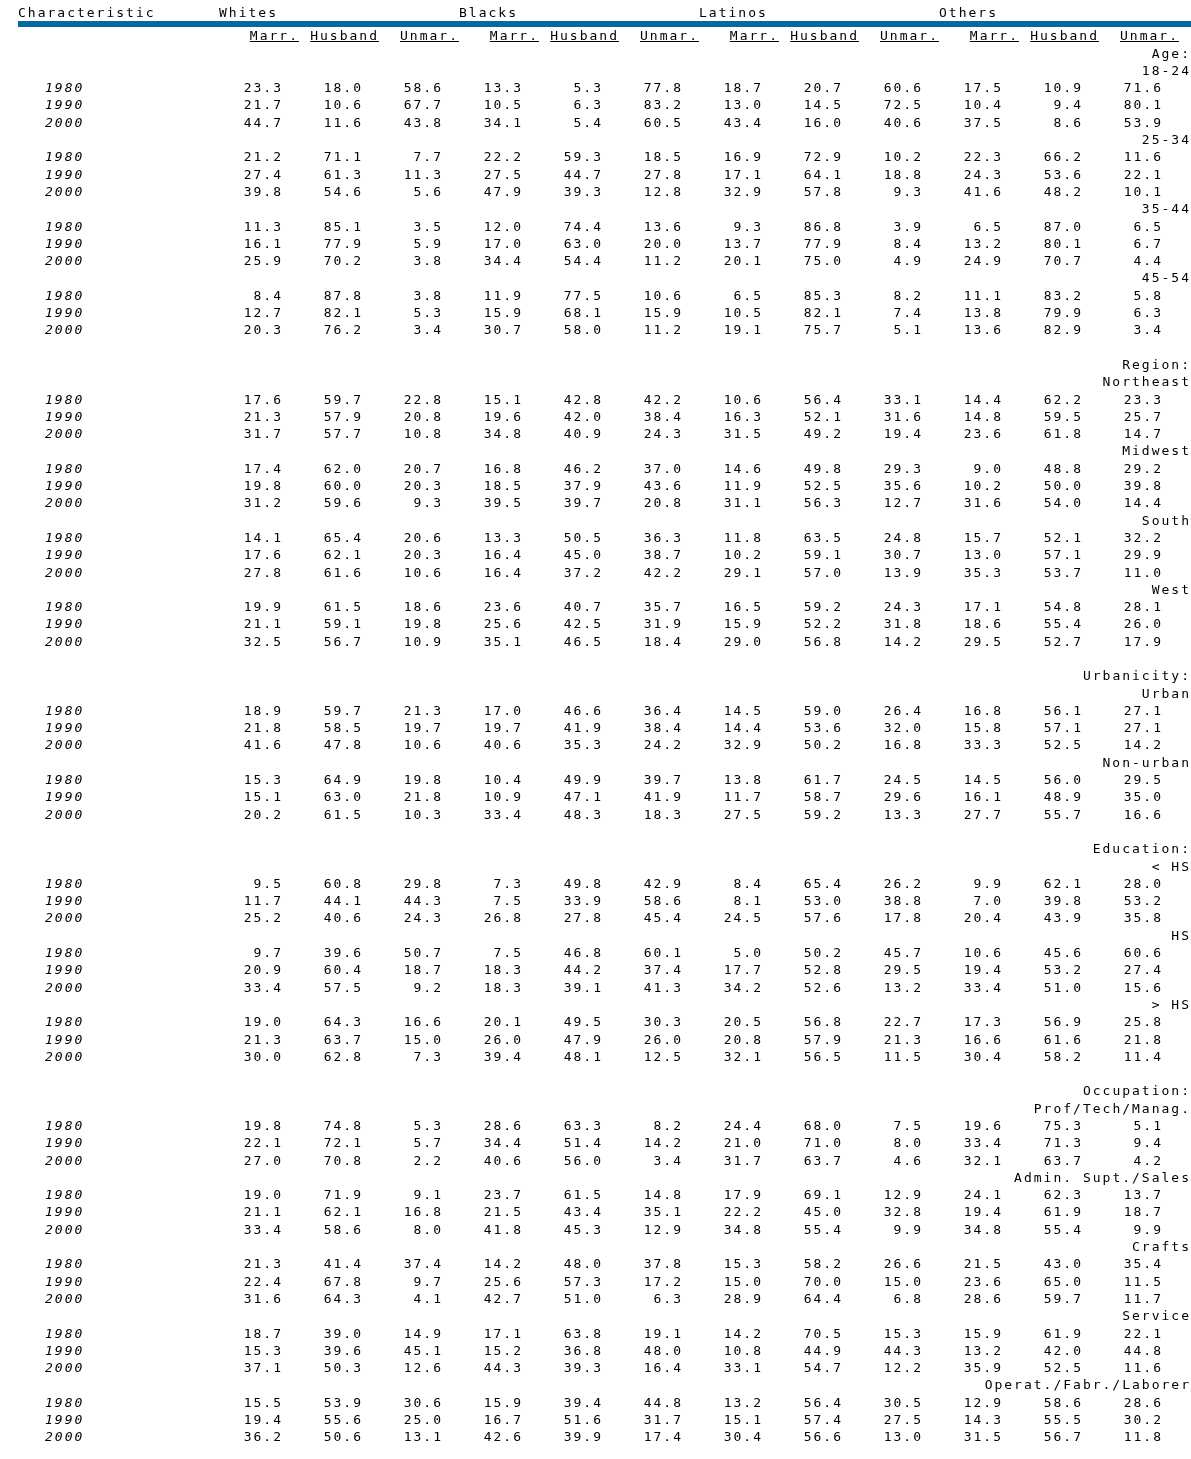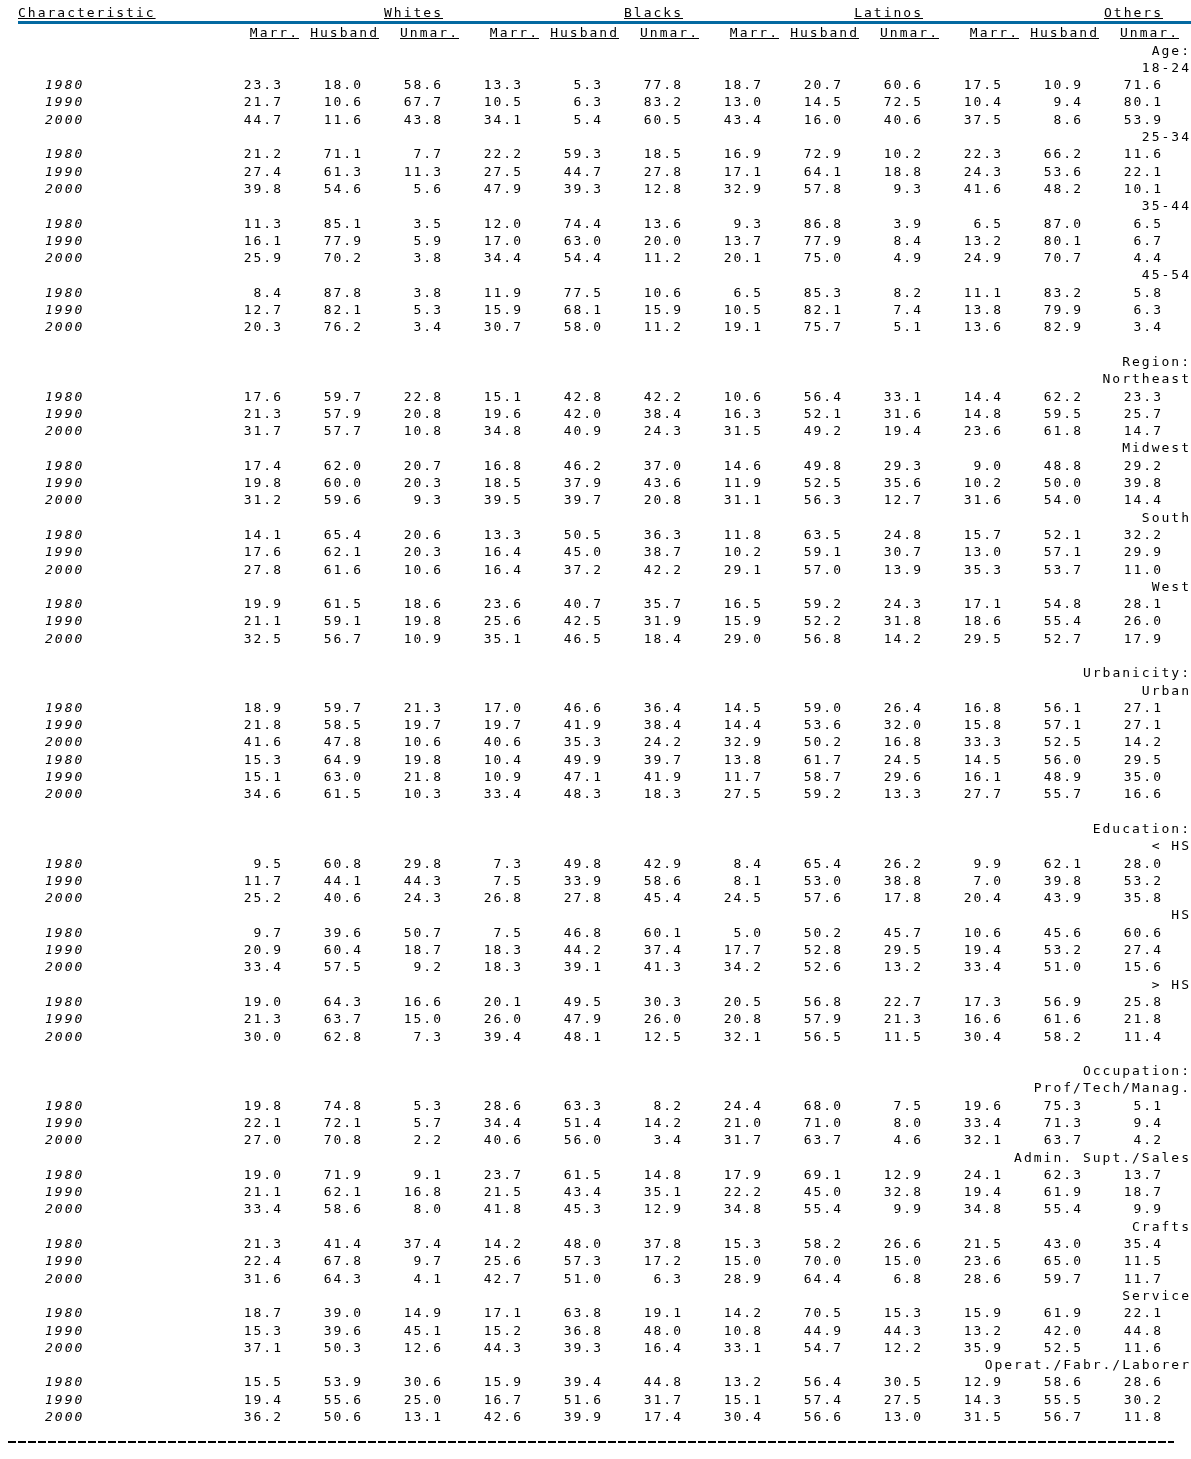--- a/index.html
+++ b/index.html
@@ -20,25 +20,24 @@
   .grid-row {
     display: grid;
     grid-template-columns: 185px repeat(12, 80px);
     height: 17.3px;
     white-space: pre;
   }
   .hdr1 {
     display: grid;
     grid-template-columns: 185px repeat(4, 240px);
     height: 17.3px;
-    border-bottom: 3px solid #0369a1;
+    border-bottom: 6px solid #0369a1;
     white-space: pre;
-    text-decoration: underline;
   }
-  .group { text-align: right; position: relative; left: 0; }
+  .group { text-align: left; position: relative; left: 16px; }
   .num { text-align: right; }
   .hdr2 .num { position: relative; left: 16px; text-decoration: underline; }
   .label-row { height: 17.3px; white-space: pre; text-align: right; }
   .year { padding-left: 27px; font-style: italic; }
   .spacer { height: 17.3px; }
   .rule {
     height: 17.3px;
     display: flex;
     align-items: flex-end;
   }
@@ -113,23 +112,24 @@
       <div class="label-row">West</div>
       <div class="grid-row data-row"><div class="year">1980</div><div class="num">19.9</div><div class="num">61.5</div><div class="num">18.6</div><div class="num">23.6</div><div class="num">40.7</div><div class="num">35.7</div><div class="num">16.5</div><div class="num">59.2</div><div class="num">24.3</div><div class="num">17.1</div><div class="num">54.8</div><div class="num">28.1</div></div>
       <div class="grid-row data-row"><div class="year">1990</div><div class="num">21.1</div><div class="num">59.1</div><div class="num">19.8</div><div class="num">25.6</div><div class="num">42.5</div><div class="num">31.9</div><div class="num">15.9</div><div class="num">52.2</div><div class="num">31.8</div><div class="num">18.6</div><div class="num">55.4</div><div class="num">26.0</div></div>
       <div class="grid-row data-row"><div class="year">2000</div><div class="num">32.5</div><div class="num">56.7</div><div class="num">10.9</div><div class="num">35.1</div><div class="num">46.5</div><div class="num">18.4</div><div class="num">29.0</div><div class="num">56.8</div><div class="num">14.2</div><div class="num">29.5</div><div class="num">52.7</div><div class="num">17.9</div></div>
       <div class="spacer"></div>
       <div class="label-row">Urbanicity:</div>
       <div class="label-row">Urban</div>
       <div class="grid-row data-row"><div class="year">1980</div><div class="num">18.9</div><div class="num">59.7</div><div class="num">21.3</div><div class="num">17.0</div><div class="num">46.6</div><div class="num">36.4</div><div class="num">14.5</div><div class="num">59.0</div><div class="num">26.4</div><div class="num">16.8</div><div class="num">56.1</div><div class="num">27.1</div></div>
       <div class="grid-row data-row"><div class="year">1990</div><div class="num">21.8</div><div class="num">58.5</div><div class="num">19.7</div><div class="num">19.7</div><div class="num">41.9</div><div class="num">38.4</div><div class="num">14.4</div><div class="num">53.6</div><div class="num">32.0</div><div class="num">15.8</div><div class="num">57.1</div><div class="num">27.1</div></div>
       <div class="grid-row data-row"><div class="year">2000</div><div class="num">41.6</div><div class="num">47.8</div><div class="num">10.6</div><div class="num">40.6</div><div class="num">35.3</div><div class="num">24.2</div><div class="num">32.9</div><div class="num">50.2</div><div class="num">16.8</div><div class="num">33.3</div><div class="num">52.5</div><div class="num">14.2</div></div>
+      <div class="label-row">Non-urban</div>
       <div class="grid-row data-row"><div class="year">1980</div><div class="num">15.3</div><div class="num">64.9</div><div class="num">19.8</div><div class="num">10.4</div><div class="num">49.9</div><div class="num">39.7</div><div class="num">13.8</div><div class="num">61.7</div><div class="num">24.5</div><div class="num">14.5</div><div class="num">56.0</div><div class="num">29.5</div></div>
       <div class="grid-row data-row"><div class="year">1990</div><div class="num">15.1</div><div class="num">63.0</div><div class="num">21.8</div><div class="num">10.9</div><div class="num">47.1</div><div class="num">41.9</div><div class="num">11.7</div><div class="num">58.7</div><div class="num">29.6</div><div class="num">16.1</div><div class="num">48.9</div><div class="num">35.0</div></div>
-      <div class="grid-row data-row"><div class="year">2000</div><div class="num">34.6</div><div class="num">61.5</div><div class="num">10.3</div><div class="num">33.4</div><div class="num">48.3</div><div class="num">18.3</div><div class="num">27.5</div><div class="num">59.2</div><div class="num">13.3</div><div class="num">27.7</div><div class="num">55.7</div><div class="num">16.6</div></div>
+      <div class="grid-row data-row"><div class="year">2000</div><div class="num">20.2</div><div class="num">61.5</div><div class="num">10.3</div><div class="num">33.4</div><div class="num">48.3</div><div class="num">18.3</div><div class="num">27.5</div><div class="num">59.2</div><div class="num">13.3</div><div class="num">27.7</div><div class="num">55.7</div><div class="num">16.6</div></div>
       <div class="spacer"></div>
       <div class="label-row">Education:</div>
       <div class="label-row">&lt; HS</div>
       <div class="grid-row data-row"><div class="year">1980</div><div class="num">9.5</div><div class="num">60.8</div><div class="num">29.8</div><div class="num">7.3</div><div class="num">49.8</div><div class="num">42.9</div><div class="num">8.4</div><div class="num">65.4</div><div class="num">26.2</div><div class="num">9.9</div><div class="num">62.1</div><div class="num">28.0</div></div>
       <div class="grid-row data-row"><div class="year">1990</div><div class="num">11.7</div><div class="num">44.1</div><div class="num">44.3</div><div class="num">7.5</div><div class="num">33.9</div><div class="num">58.6</div><div class="num">8.1</div><div class="num">53.0</div><div class="num">38.8</div><div class="num">7.0</div><div class="num">39.8</div><div class="num">53.2</div></div>
       <div class="grid-row data-row"><div class="year">2000</div><div class="num">25.2</div><div class="num">40.6</div><div class="num">24.3</div><div class="num">26.8</div><div class="num">27.8</div><div class="num">45.4</div><div class="num">24.5</div><div class="num">57.6</div><div class="num">17.8</div><div class="num">20.4</div><div class="num">43.9</div><div class="num">35.8</div></div>
       <div class="label-row">HS</div>
       <div class="grid-row data-row"><div class="year">1980</div><div class="num">9.7</div><div class="num">39.6</div><div class="num">50.7</div><div class="num">7.5</div><div class="num">46.8</div><div class="num">60.1</div><div class="num">5.0</div><div class="num">50.2</div><div class="num">45.7</div><div class="num">10.6</div><div class="num">45.6</div><div class="num">60.6</div></div>
       <div class="grid-row data-row"><div class="year">1990</div><div class="num">20.9</div><div class="num">60.4</div><div class="num">18.7</div><div class="num">18.3</div><div class="num">44.2</div><div class="num">37.4</div><div class="num">17.7</div><div class="num">52.8</div><div class="num">29.5</div><div class="num">19.4</div><div class="num">53.2</div><div class="num">27.4</div></div>
       <div class="grid-row data-row"><div class="year">2000</div><div class="num">33.4</div><div class="num">57.5</div><div class="num">9.2</div><div class="num">18.3</div><div class="num">39.1</div><div class="num">41.3</div><div class="num">34.2</div><div class="num">52.6</div><div class="num">13.2</div><div class="num">33.4</div><div class="num">51.0</div><div class="num">15.6</div></div>

